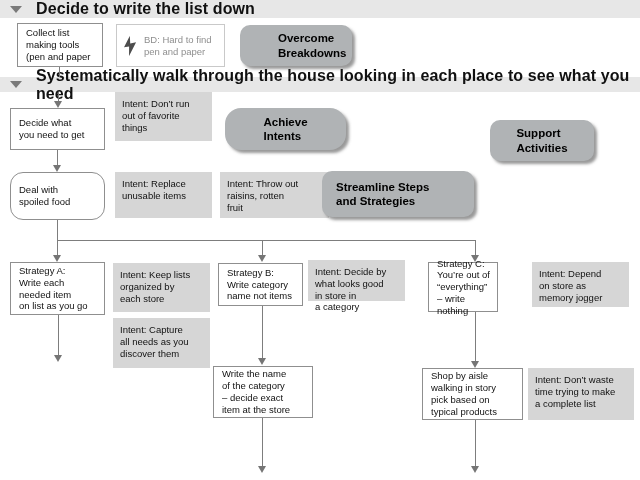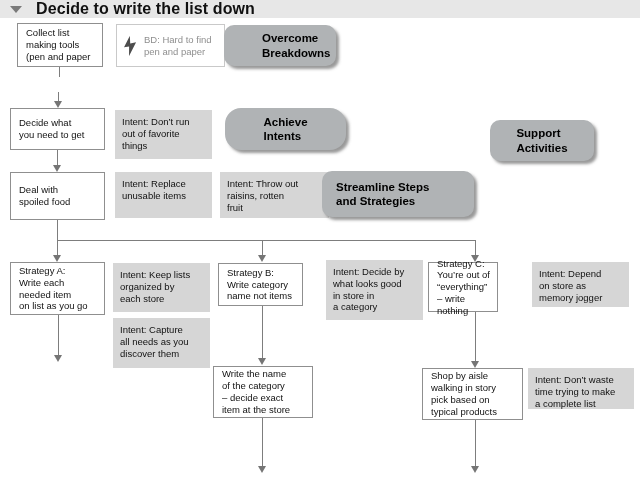--- a/index.html
+++ b/index.html
@@ -26,57 +26,61 @@
 </style>
 </head>
 <body>
 
 <div id="canvas">
 
   <div class="hdr" style="top:0;height:18px;">
     <span class="tri"></span>
     <span class="htxt">Decide to write the list down</span>
   </div>
+  <div class="hdr" style="top:77px;height:15px;">
+    <span class="tri"></span>
+    <span class="htxt">Systematically walk through the house looking in each place to see what you need</span>
+  </div>
 
   <div class="node step" style="left:17px;top:23px;width:86px;height:44px;">
     <span class="txt">Collect list
 making tools
 (pen and paper</span>
   </div>
   <div class="node bd" style="left:116px;top:24px;width:109px;height:43px;">
     <svg class="bolt" width="16" height="20" viewBox="0 0 16 20">
       <polygon points="10,0 1,9 6,10 3,19 14,8 8,7.5" fill="#4d4d4d" transform="rotate(-18 8 10)"></polygon>
     </svg>
     <span class="txt">BD: Hard to find
 pen and paper</span>
   </div>
-  <div class="node activity padL" style="left:224px;top:25px;width:112px;height:41px;padding-left:38px;">
+  <div class="node activity padL" style="left:240px;top:25px;width:112px;height:41px;padding-left:38px;">
     <span class="txt">Overcome
 Breakdowns</span>
   </div>
 
   <div class="node step" style="left:10px;top:108px;width:95px;height:42px;">
     <span class="txt">Decide what
 you need to get</span>
   </div>
-  <div class="node intent" style="left:115px;top:110px;width:97px;height:49px;">
+  <div class="node intent" style="left:115px;top:92px;width:97px;height:49px;">
     <span class="txt">Intent: Don’t run
 out of favorite
 things</span>
   </div>
   <div class="node activity ctr" style="left:225px;top:108px;width:121px;height:42px;border-radius:16px;">
     <span class="txt">Achieve
 Intents</span>
   </div>
   <div class="node activity ctr" style="left:490px;top:120px;width:104px;height:41px;">
     <span class="txt">Support
 Activities</span>
   </div>
 
-  <div class="node step" style="left:10px;top:172px;width:95px;height:48px;">
+  <div class="node step" style="left:10px;top:172px;width:95px;height:48px;border-radius:13px;">
     <span class="txt">Deal with
 spoiled food</span>
   </div>
   <div class="node intent" style="left:115px;top:172px;width:97px;height:46px;">
     <span class="txt">Intent: Replace
 unusable items</span>
   </div>
   <div class="node intent" style="left:220px;top:172px;width:109px;height:46px;">
     <span class="txt">Intent: Throw out
 raisins, rotten
@@ -96,21 +100,21 @@
   <div class="node intent" style="left:113px;top:263px;width:97px;height:49px;">
     <span class="txt">Intent: Keep lists
 organized by
 each store</span>
   </div>
   <div class="node step" style="left:218px;top:263px;width:85px;height:43px;align-items:center;">
     <span class="txt">Strategy B:
 Write category
 name not items</span>
   </div>
-  <div class="node intent" style="left:326px;top:260px;width:97px;height:60px;">
+  <div class="node intent" style="left:308px;top:260px;width:97px;height:41px;">
     <span class="txt">Intent: Decide by
 what looks good
 in store in
 a category</span>
   </div>
   <div class="node step" style="left:428px;top:262px;width:70px;height:50px;">
     <span class="txt">Strategy C:
 You’re out of
 “everything”
 – write nothing</span>
@@ -131,21 +135,21 @@
 of the category
 – decide exact
 item at the store</span>
   </div>
   <div class="node step" style="left:422px;top:368px;width:101px;height:52px;">
     <span class="txt">Shop by aisle
 walking in story
 pick based on
 typical products</span>
   </div>
-  <div class="node intent" style="left:528px;top:368px;width:106px;height:41px;">
+  <div class="node intent" style="left:528px;top:368px;width:106px;height:52px;">
     <span class="txt">Intent: Don’t waste
 time trying to make
 a complete list</span>
   </div>
 
   <div class="vl" style="left:59px;top:67px;height:10px;"></div>
   <div class="vl" style="left:58px;top:92px;height:10px;"></div>
   <div class="ah" style="left:54px;top:101px;"></div>
   <div class="vl" style="left:57px;top:150px;height:16px;"></div>
   <div class="ah" style="left:53px;top:165px;"></div>

